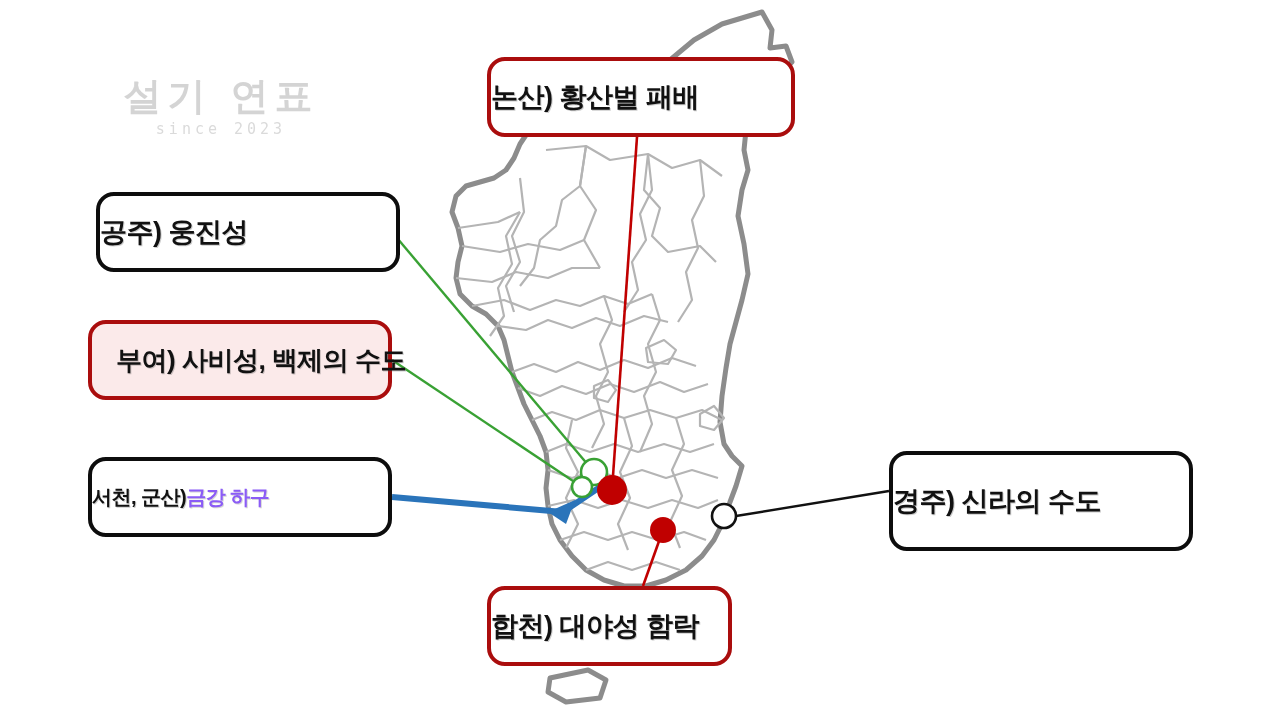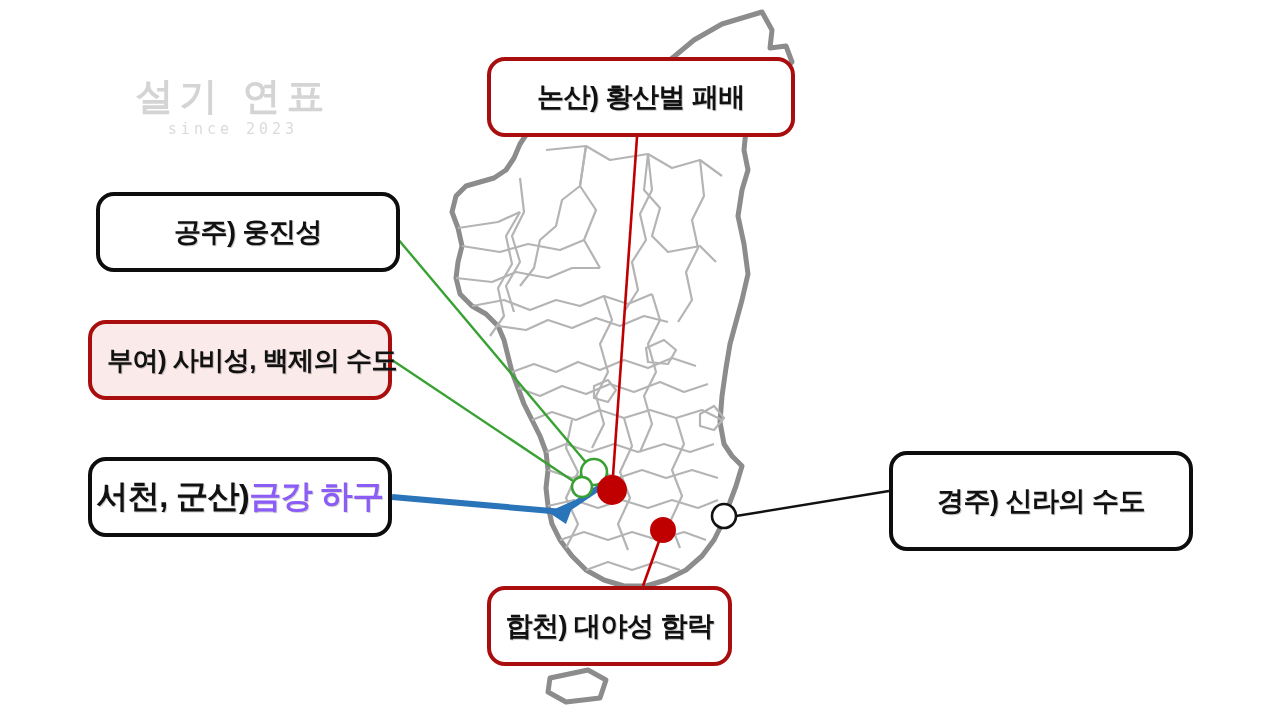--- a/index.html
+++ b/index.html
@@ -17,21 +17,21 @@
   }
   #map-layer {
     position: absolute;
     left: 0; top: 0;
     width: 1280px;
     height: 720px;
   }
   
   #watermark {
     position: absolute;
-    left: 128px;
+    left: 116px;
     top: 74px;
     width: 210px;
     height: 70px;
     opacity: 0.42;
     pointer-events: none;
   }
   #watermark .wm-main {
     font-family: "DejaVu Sans", sans-serif;
     font-size: 38px;
     font-weight: bold;
@@ -48,39 +48,39 @@
     color: #a8a8a8;
     text-align: center;
     margin-top: 2px;
   }
   
   .callout {
     position: absolute;
     box-sizing: border-box;
     display: flex;
     align-items: center;
-    justify-content: center;
+    justify-content: flex-start;
     border-radius: 18px;
     background: #ffffff;
     font-weight: bold;
     letter-spacing: -0.5px;
     white-space: nowrap;
     text-shadow: 1px 1px 0 rgba(90,90,90,0.30);
   }
   .callout .txt { display: inline-block; }
   .callout.black  { border: 4px solid #0d0d0d; }
   .callout.red    { border: 4px solid #aa0d0d; }
   .callout.pink   { border: 4px solid #aa0d0d; background: #fbeaea; }
   .ink-black { color: #111111; }
   .ink-blue  { color: #8b5cf6; text-shadow: 1px 1px 0 rgba(90,90,90,0.25); }
 
   #box-nonsan   { left: 487px; top: 57px;  width: 308px; height: 80px; font-size: 27px; }
   #box-gongju   { left: 96px;  top: 192px; width: 304px; height: 80px; font-size: 27px; }
   #box-buyeo    { left: 88px;  top: 320px; width: 304px; height: 80px; font-size: 26px; padding-left: 24px; }
-  #box-seocheon { left: 88px;  top: 457px; width: 304px; height: 80px; font-size: 32px; }
+  #box-seocheon { left: 88px;  top: 457px; width: 304px; height: 80px; font-size: 20px; }
   #box-gyeongju { left: 889px; top: 451px; width: 304px; height: 100px; font-size: 27px; }
   #box-hapcheon { left: 487px; top: 586px; width: 245px; height: 80px; font-size: 27px; }
 </style>
 </head>
 <body>
 
 <div id="slide">
 
   <svg id="map-layer" viewBox="0 0 1280 720">
 

